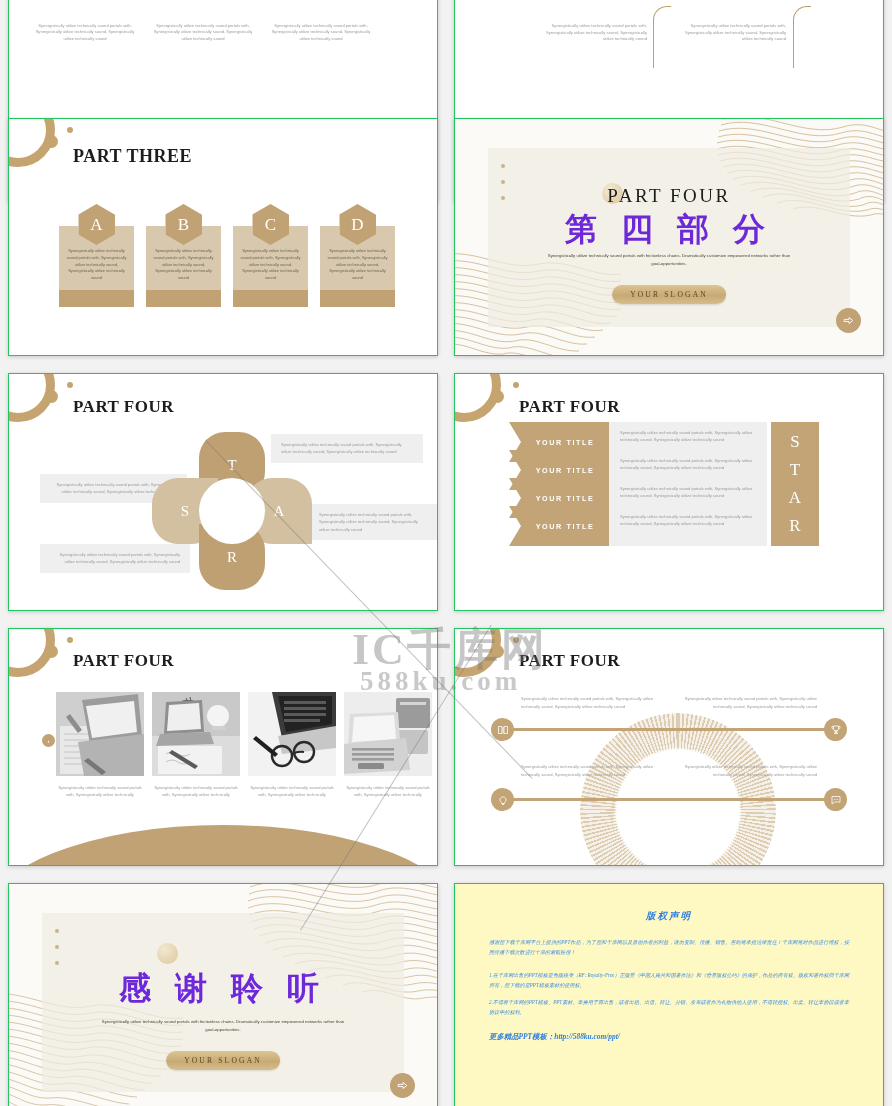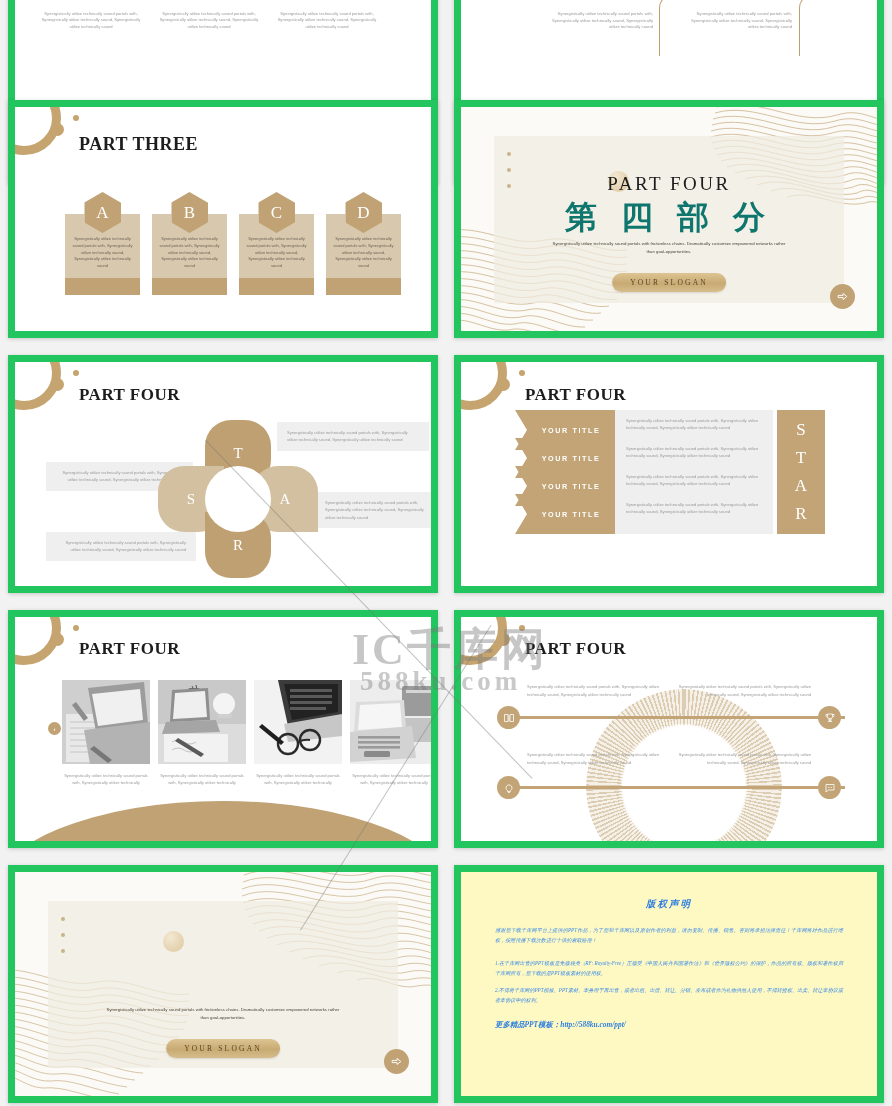--- a/index.html
+++ b/index.html
@@ -14,21 +14,22 @@
     width: 892px; height: 1106px;
     background: #f2f2f2;
   }
 
   
   .slide {
     position: absolute;
     background: #ffffff;
     overflow: hidden;
     box-shadow: 0 1px 4px rgba(0,0,0,.18);
-    border: 7px solid #22c55e;
+    border: 1px solid #22c55e;
+    margin-top: 18px;
   }
   .slide-inner { position: absolute; inset: 0; overflow: hidden; }
 
   
   .corner-ring {
     position: absolute; left: -28px; top: -26px;
     width: 74px; height: 74px; border-radius: 50%;
     border: 9px solid #c5a470; background: transparent;
   }
   .dot-big {
@@ -109,21 +110,21 @@
     letter-spacing: 2.5px; color: #1c1c1c;
   }
   .cover-ball {
     position: absolute; left: 147px; top: 64px; width: 21px; height: 21px;
     border-radius: 50%;
     background: radial-gradient(circle at 35% 30%, #f3e8d2, #ddc79d);
   }
   .cover-cn {
     position: absolute; width: 100%; text-align: center; top: 89px;
     font-family: "Liberation Serif", serif; font-weight: 700;
-    font-size: 32px; letter-spacing: 8px; color: #0f766e;
+    font-size: 32px; letter-spacing: 8px; color: #6d28d9;
   }
   .cover-desc {
     position: absolute; left: 90px; right: 90px; top: 133px;
     text-align: center; font-size: 4.3px; color: #4a4335; line-height: 1.9;
   }
   .slogan-pill {
     position: absolute; left: 50%; transform: translateX(-50%); top: 166px;
     padding: 5px 18px; border-radius: 10px;
     background: linear-gradient(180deg,#ddc493,#c8aa73 55%,#d6bd8c);
     color: #5b4727; font-family: "Liberation Serif", serif;
@@ -647,20 +648,21 @@
         </g>
       </svg>
 
       <div class="cover-panel"></div>
       <div class="cover-dots">
           <i></i>
           <i></i>
           <i></i>
         </div>
       <div class="cover-ball" style="left:148px; top:59px;"></div>
+      <div class="cover-cn" style="top:83px;">感 谢 聆 听</div>
       <div class="cover-desc" style="top:134px;">Synergistically utilize technically sound portals with frictionless chains. Dramatically customize empowered networks rather than goal-opportunities.</div>
       <div class="slogan-pill" style="top:167px;">YOUR SLOGAN</div>
       <div class="arrow-btn">
         <svg viewBox="0 0 24 24" fill="none" stroke="#ffffff" stroke-width="1.7" stroke-linejoin="round">
           <path d="M4 10 h9 V6.5 L20 12 l-7 5.5 V14 H4 Z"></path>
         </svg>
       </div>
     </div>
   </div>
 

